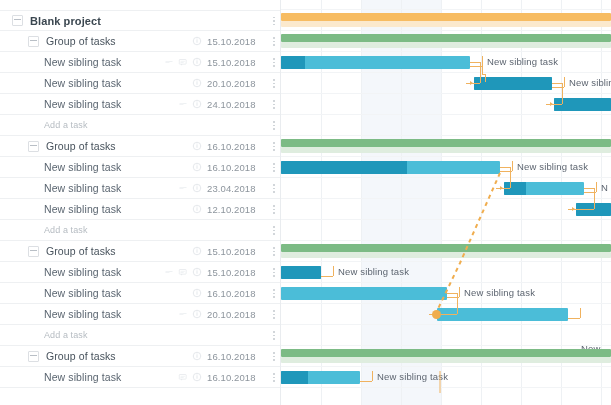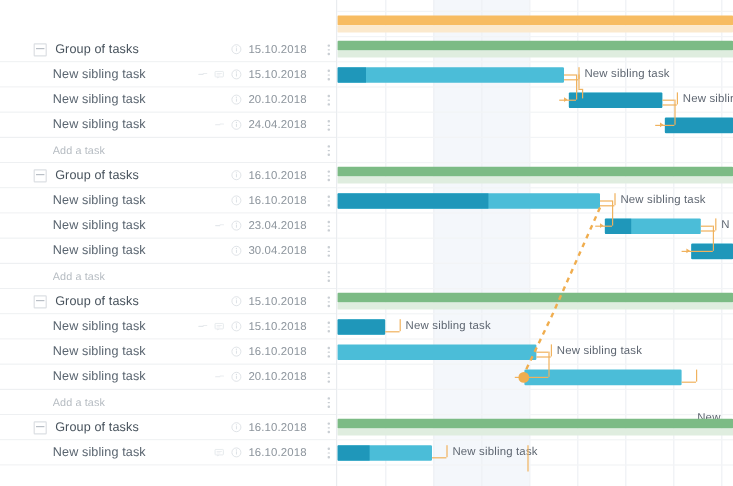--- a/index.html
+++ b/index.html
@@ -221,20 +221,32 @@
       <svg class="dep-dash" width="330" height="405" style="left: 0px; top: 0px; position: absolute;">
         <path d="M 219 173 L 179 263 L 156 311" stroke="#f0ad4e" stroke-width="2" stroke-dasharray="4 4" fill="none"></path>
       </svg>
       <div class="dep-dot" style="left: 151px; top: 310px;"></div>
       <svg width="330" height="405" style="position: absolute; left: 0px; top: 0px;">
         <path d="M 159 371 L 159 393" stroke="#f0b25e" stroke-width="1" fill="none"></path>
       </svg>
     </div>
 
   <div class="grid" id="grid">
+      <div class="row project" style="top: 10px;">
+        <div style="flex: 0 0 12px;"></div>
+        <div class="twisty"></div>
+        <div class="cell-name">Blank project</div>
+        <div class="icons"></div>
+        <div class="cell-date"></div>
+        <div class="kebab">
+          <i></i>
+          <i></i>
+          <i></i>
+        </div>
+      </div>
       <div class="row group" style="top: 31px;">
         <div style="flex: 0 0 28px;"></div>
         <div class="twisty"></div>
         <div class="cell-name">Group of tasks</div>
         <div class="icons">
           <svg class="ic" viewBox="0 0 16 16">
             <circle cx="8" cy="8" r="6" fill="none" stroke="#d7dce1" stroke-width="1.1"></circle>
             <rect x="7.4" y="6.6" width="1.2" height="4.2" fill="#d7dce1"></rect>
             <circle cx="8" cy="4.8" r="0.85" fill="#d7dce1"></circle>
           </svg>
@@ -297,21 +309,21 @@
           <svg class="ic" viewBox="0 0 16 16">
             <rect x="2" y="7.2" width="7" height="1.5" rx="0.7" fill="#e2e6ea"></rect>
             <rect x="8" y="6.2" width="6" height="1.4" rx="0.7" fill="#e8ebee"></rect>
           </svg>
           <svg class="ic" viewBox="0 0 16 16">
             <circle cx="8" cy="8" r="6" fill="none" stroke="#d7dce1" stroke-width="1.1"></circle>
             <rect x="7.4" y="6.6" width="1.2" height="4.2" fill="#d7dce1"></rect>
             <circle cx="8" cy="4.8" r="0.85" fill="#d7dce1"></circle>
           </svg>
         </div>
-        <div class="cell-date">24.04.2018</div>
+        <div class="cell-date">24.10.2018</div>
         <div class="kebab">
           <i></i>
           <i></i>
           <i></i>
         </div>
       </div>
       <div class="row add" style="top: 115px;">
         <div style="flex: 0 0 44px;"></div>
         <div class="cell-name">Add a task</div>
         <div class="icons"></div>
@@ -381,21 +393,21 @@
       <div class="row task" style="top: 199px;">
         <div style="flex: 0 0 44px;"></div>
         <div class="cell-name">New sibling task</div>
         <div class="icons">
           <svg class="ic" viewBox="0 0 16 16">
             <circle cx="8" cy="8" r="6" fill="none" stroke="#d7dce1" stroke-width="1.1"></circle>
             <rect x="7.4" y="6.6" width="1.2" height="4.2" fill="#d7dce1"></rect>
             <circle cx="8" cy="4.8" r="0.85" fill="#d7dce1"></circle>
           </svg>
         </div>
-        <div class="cell-date">30.04.2018</div>
+        <div class="cell-date">12.10.2018</div>
         <div class="kebab">
           <i></i>
           <i></i>
           <i></i>
         </div>
       </div>
       <div class="row add" style="top: 220px;">
         <div style="flex: 0 0 44px;"></div>
         <div class="cell-name">Add a task</div>
         <div class="icons"></div>

